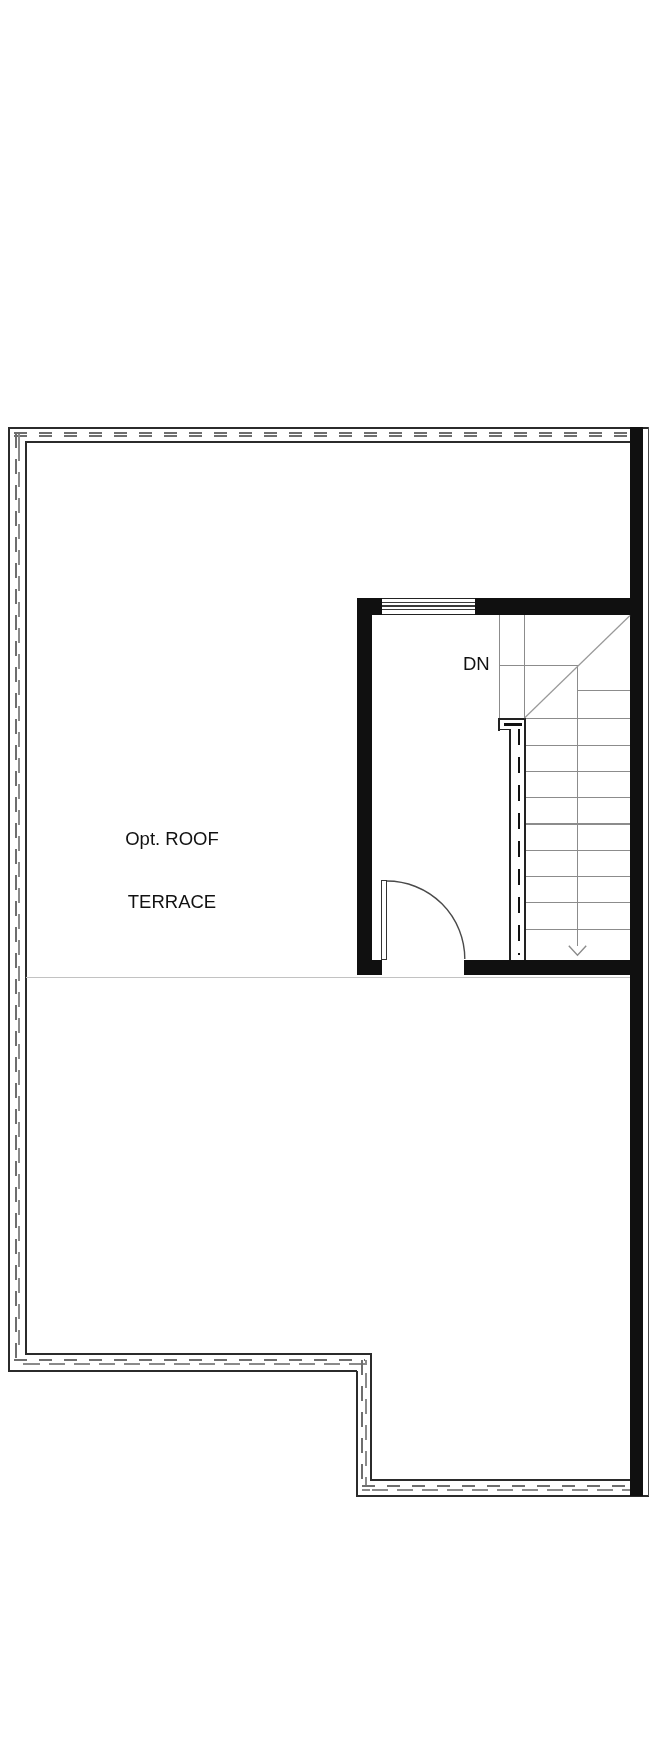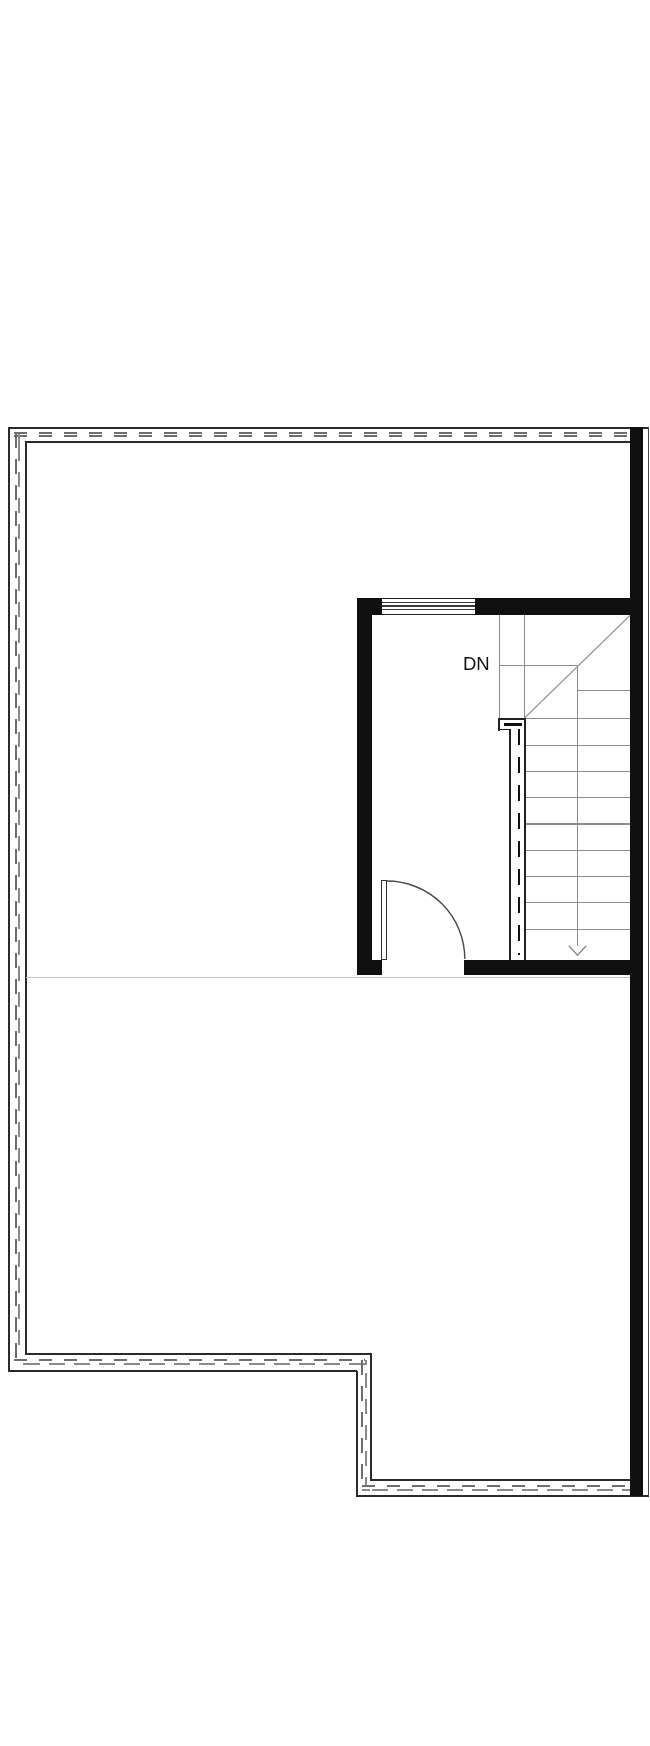--- a/index.html
+++ b/index.html
@@ -107,14 +107,18 @@
   <div class="door-leaf" style="left:380.8px;top:880px;width:6.2px;height:80px;"></div>
 
   <svg class="svg-overlay" width="650" height="1746" viewBox="0 0 650 1746">
     <line x1="524.5" y1="718" x2="630" y2="615.5" stroke="#999999" stroke-width="1.2"></line>
     <path d="M 386.8 881 A 78 78 0 0 1 464.8 959" fill="none" stroke="#4a4a4a" stroke-width="1.4"></path>
     <polyline points="568.8,945.8 577.5,955.2 586.2,945.8" fill="none" stroke="#8c8c8c" stroke-width="1.4"></polyline>
   </svg>
 
   <div class="label" style="left:463px;top:653px;">DN</div>
 
+  <div class="label" style="left:76px;top:786px;width:192px;text-align:center;">
+    <div>Opt. ROOF</div>
+    <div>TERRACE</div>
+  </div>
 
 </div>
 
 </body></html>

